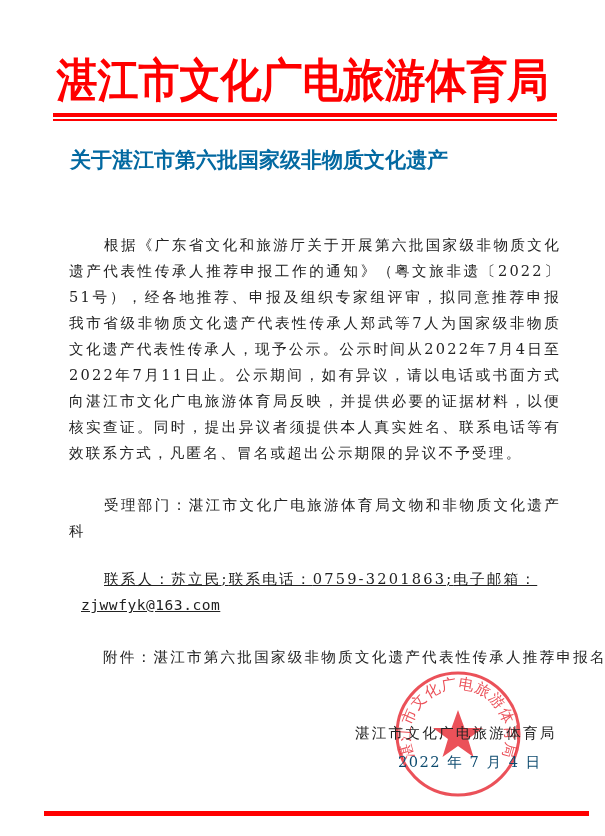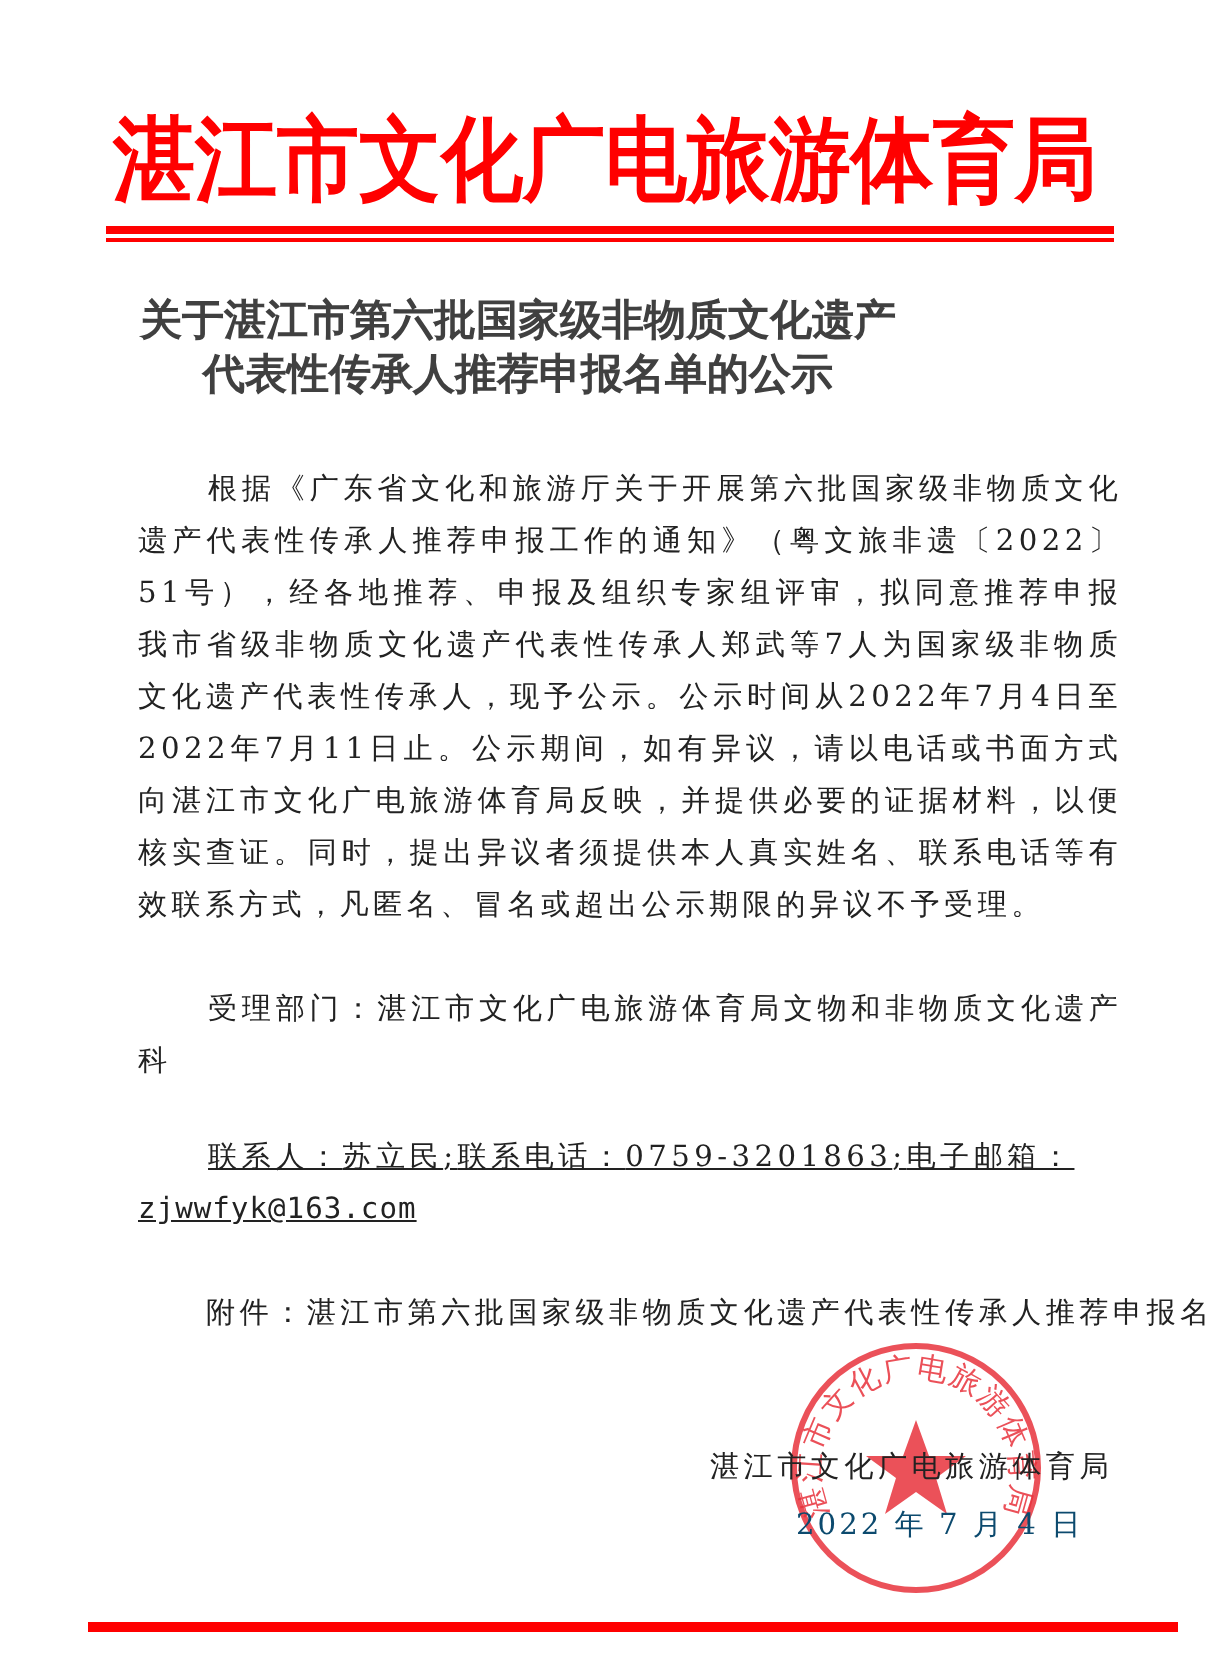--- a/index.html
+++ b/index.html
@@ -1,47 +1,46 @@
 <!DOCTYPE html>
 <html><head>
 <meta charset="utf-8">
 <style>
   html, body { margin: 0; padding: 0; background: #ffffff; }
   body { width: 605px; height: 836px; position: relative; overflow: hidden; font-family: "DejaVu Serif", "Liberation Serif", serif; color: #111; }
   .masthead { position: absolute; left: 0; top: 52px; width: 605px; text-align: center; color: #ff0000; font-family: "DejaVu Serif", serif; font-size: 41px; font-weight: bold; letter-spacing: 0px; line-height: 56px; transform: scaleY(1.12); }
   .rule-thick { position: absolute; left: 53px; top: 113px; width: 504px; height: 4px; background: #ff0000; }
   .rule-thin { position: absolute; left: 53px; top: 119px; width: 504px; height: 2px; background: #ff0000; }
-  .doc-title { position: absolute; left: 0; top: 146px; width: 518px; text-align: center; font-family: "DejaVu Serif", serif; font-weight: bold; font-size: 21px; line-height: 27px; color: #404040; }
+  .doc-title { position: absolute; left: 0; top: 146px; width: 518px; text-align: center; font-family: "DejaVu Serif", serif; font-weight: bold; font-size: 21px; line-height: 27px; color: #0369a1; }
   .body-text { position: absolute; left: 69px; width: 492px; font-family: "DejaVu Serif", serif; font-size: 14.6px; color: #222; letter-spacing: 2.2px; line-height: 26px; text-align: justify; }
   .p-main { top: 232px; text-indent: 35px; }
   .p-dept { top: 492px; text-indent: 35px; }
   .p-contact { top: 566px; text-indent: 35px; text-decoration: underline; }
   .p-attach { top: 644px; padding-left: 88px; text-indent: -54px; }
   .sig-org { position: absolute; left: 355px; top: 724px; font-size: 14.6px; letter-spacing: 2.2px; color: #222; }
   .sig-date { position: absolute; left: 398px; top: 753px; font-size: 14.6px; letter-spacing: 1.5px; color: #0c4a6e; text-align: right; }
   .stamp { position: absolute; left: 394px; top: 670px; width: 128px; height: 128px; }
   .rule-bottom { position: absolute; left: 44px; top: 811px; width: 545px; height: 5px; background: #ff0000; }
 </style>
 </head>
 <body>
 
 <div class="masthead">湛江市文化广电旅游体育局</div>
 <div class="rule-thick"></div>
 <div class="rule-thin"></div>
 
 <div class="doc-title">
   <div>关于湛江市第六批国家级非物质文化遗产</div>
-  <div>代表性传承人推荐申报名单的公示</div>
 </div>
 
 <div class="body-text p-main">根据《广东省文化和旅游厅关于开展第六批国家级非物质文化遗产代表性传承人推荐申报工作的通知》（粤文旅非遗〔2022〕51号），经各地推荐、申报及组织专家组评审，拟同意推荐申报我市省级非物质文化遗产代表性传承人郑武等7人为国家级非物质文化遗产代表性传承人，现予公示。公示时间从2022年7月4日至2022年7月11日止。公示期间，如有异议，请以电话或书面方式向湛江市文化广电旅游体育局反映，并提供必要的证据材料，以便核实查证。同时，提出异议者须提供本人真实姓名、联系电话等有效联系方式，凡匿名、冒名或超出公示期限的异议不予受理。</div>
 
 <div class="body-text p-dept"><span>受理部门：</span><span>湛江市文化广电旅游体育局文物和非物质文化遗产科</span></div>
 
-<div class="body-text p-contact"><span>联系人：</span><span>苏立民</span><span>;</span><span>联系电话：</span><span>0759-3201863</span><span>;</span><span>电子邮箱：</span><br><span style="font-family: 'DejaVu Sans Mono', monospace; letter-spacing: 0.5px;">zjwwfyk@163.com</span></div>
+<div class="body-text p-contact"><span>联系人：</span><span>苏立民</span><span>;</span><span>联系电话：</span><span>0759-3201863</span><span>;</span><span>电子邮箱：</span><br><span style="font-family: 'DejaVu Sans Mono', monospace; letter-spacing: 0.5px; margin-left: 12px;">zjwwfyk@163.com</span></div>
 
 <div class="body-text p-attach"><span>附件：</span><span>湛江市第六批国家级非物质文化遗产代表性传承人推荐申报名单</span></div>
 
 <svg class="stamp" viewBox="0 0 128 128">
   <defs>
     <path id="arc" d="M 22 90 A 48 48 0 1 1 106 90"></path>
   </defs>
   <circle cx="64" cy="64" r="61" fill="none" stroke="#e8323c" stroke-width="3" opacity="0.85"></circle>
   <text font-size="15" fill="#e8323c" opacity="0.85" font-family="DejaVu Serif, serif" letter-spacing="1">
     <textPath href="#arc" startOffset="50%" text-anchor="middle">湛江市文化广电旅游体育局</textPath>

